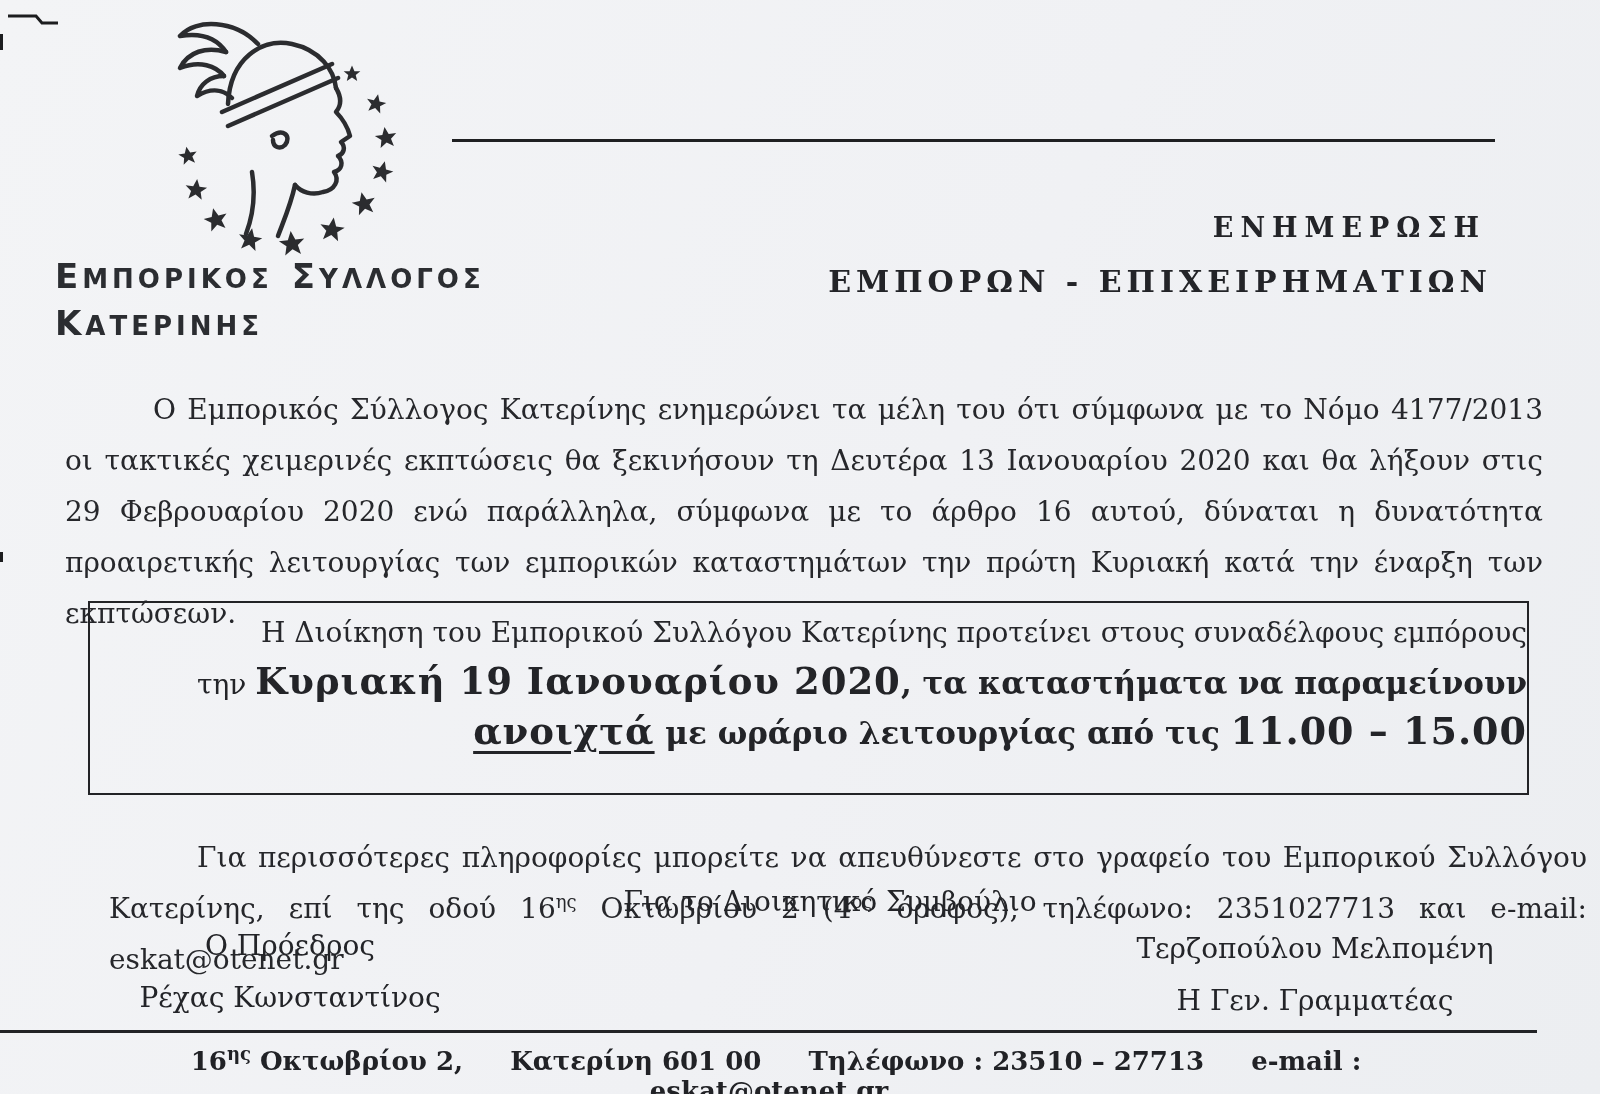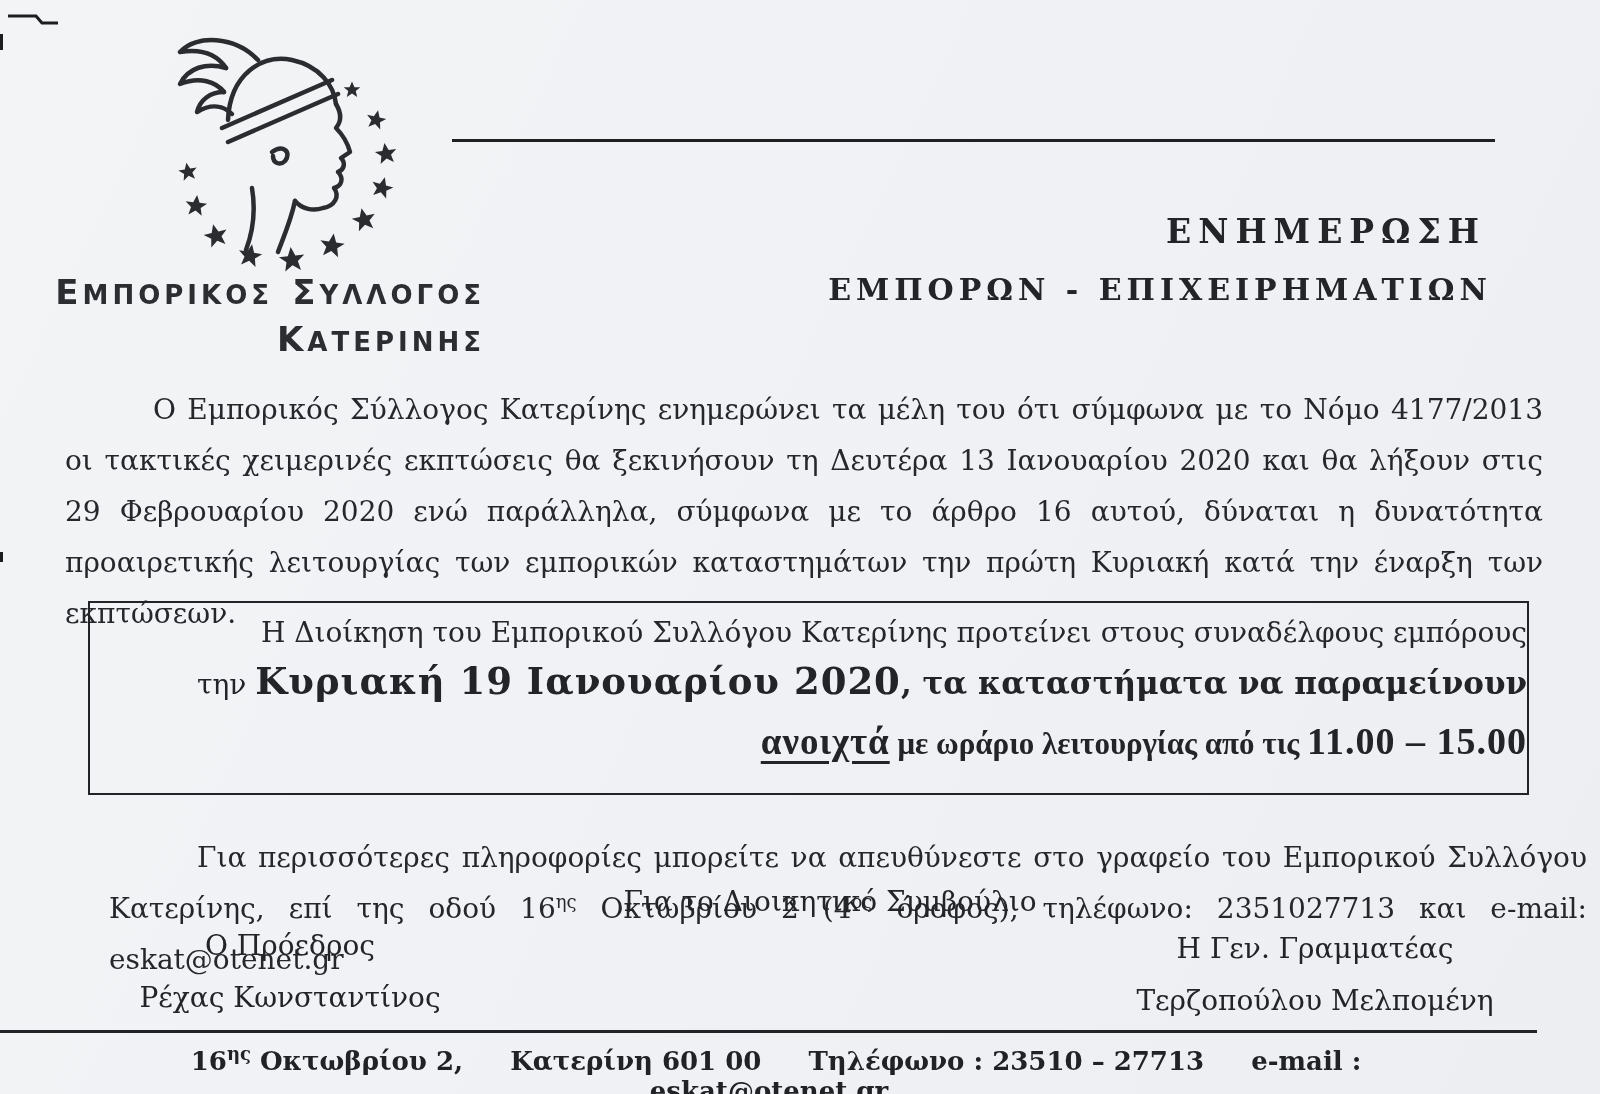--- a/index.html
+++ b/index.html
@@ -8,45 +8,45 @@
     background:#f1f2f4;
     font-family:"DejaVu Serif","Liberation Serif",serif;
     color:#232428;
   }
   .page{position:absolute;inset:0;
     background:linear-gradient(115deg,#f3f4f6 0%,#f0f1f4 55%,#eceef1 100%);}
   
   .artifact-topleft{position:absolute;left:6px;top:12px;}
   .edge-tick{position:absolute;left:0;width:3px;background:#1c1d1f;}
   
-  .logo-block{position:absolute;left:55px;top:20px;width:430px;text-align:right;}
+  .logo-block{position:absolute;left:55px;top:4px;width:430px;text-align:left;}
   .logo-svg{display:block;margin:0 auto;}
   .org-name{font-family:"DejaVu Sans","Liberation Sans",sans-serif;
     font-weight:bold;color:#2b2d31;letter-spacing:4px;line-height:40px;}
   .org-name .lead{font-size:34px;}
   .org-name .rest{font-size:26px;}
   
   .header-rule{position:absolute;left:452px;top:139px;width:1043px;height:3px;background:#1f2022;}
   .header-title{position:absolute;right:108px;top:212px;text-align:right;}
-  .header-title .line1{font-weight:bold;font-size:33px;letter-spacing:7px;padding-right:6px;}
+  .header-title .line1{font-weight:bold;font-size:27px;letter-spacing:7px;padding-right:6px;}
   .header-title .line2{font-weight:bold;font-size:30px;letter-spacing:5px;margin-top:21px;}
   
   .para{position:absolute;left:65px;width:1478px;font-size:28px;line-height:51px;
     text-align:justify;text-indent:88px;color:#26272b;}
   .para1{top:384px;}
   .para2{top:832px;margin-left:44px;}
   sup.ord{font-size:18px;vertical-align:super;line-height:0;}
   
   .proposal-box{position:absolute;left:88px;top:601px;width:1437px;height:190px;
     border:2px solid #222326;background:transparent;text-align:right;}
   .box-line1{margin-top:13px;font-size:28px;color:#26272b;}
   .box-line2{margin-top:10px;font-size:28px;padding-left:48px;}
   .box-line2 .date{font-weight:bold;font-size:37px;letter-spacing:1px;}
   .box-line2 .rest{font-weight:bold;font-size:31px;}
-  .box-line3{margin-top:16px;font-size:31px;font-family:Liberation Serif, serif;}
+  .box-line3{margin-top:5px;font-size:31px;}
   .box-line3 .open{font-weight:bold;font-size:37px;text-decoration:underline;
     text-decoration-thickness:3px;text-underline-offset:7px;letter-spacing:1px;}
   .box-line3 .mid{font-weight:bold;font-size:31px;}
   .box-line3 .hours{font-weight:bold;font-size:38px;letter-spacing:1px;}
   
   .sig-heading{position:absolute;left:100px;top:885px;width:1460px;text-align:center;font-size:28px;}
   .sig-col{position:absolute;text-align:center;font-size:28px;line-height:52px;}
   .sig-left{left:120px;top:920px;width:340px;}
   .sig-right{left:1130px;top:923px;width:370px;}
   
@@ -125,22 +125,22 @@
   </div>
 
   <div class="para para2"><span>Για περισσότερες πληροφορίες μπορείτε να απευθύνεστε στο γραφείο του Εμπορικού Συλλόγου Κατερίνης, επί της οδού 16</span><sup class="ord">ης</sup><span> Οκτωβρίου 2 (4</span><sup class="ord">ος</sup><span> όροφος), τηλέφωνο: 2351027713 και e-mail: eskat@otenet.gr</span></div>
 
   <div class="sig-heading">Για το Διοικητικό Συμβούλιο</div>
   <div class="sig-col sig-left">
     <div>Ο Πρόεδρος</div>
     <div>Ρέχας Κωνσταντίνος</div>
   </div>
   <div class="sig-col sig-right">
+    <div>Τερζοπούλου Μελπομένη</div>
     <div>Η Γεν. Γραμματέας</div>
-    <div>Τερζοπούλου Μελπομένη</div>
   </div>
 
   <div class="footer-rule"></div>
   <div class="footer-text">
     <span class="seg"><span>16</span><sup class="ord">ης</sup><span> Οκτωβρίου 2,</span></span>
     <span class="seg gap">Κατερίνη  601 00</span>
     <span class="seg gap">Τηλέφωνο : 23510 – 27713</span>
     <span class="seg gap">e-mail :</span>
     <span class="seg gap-sm">eskat@otenet.gr</span>
   </div>

